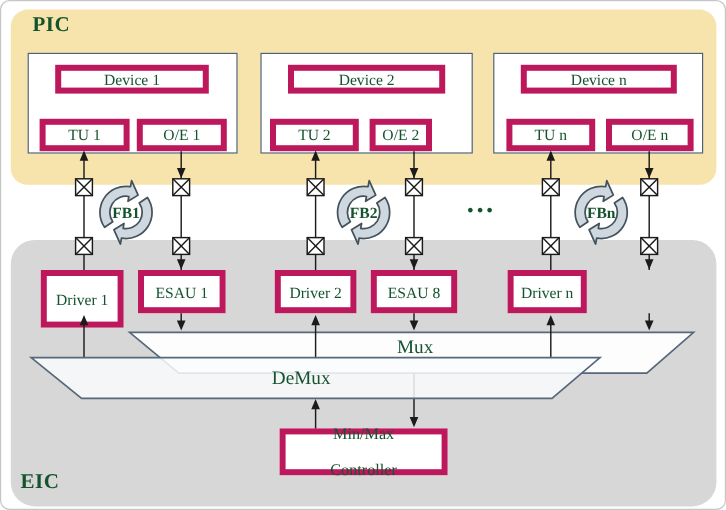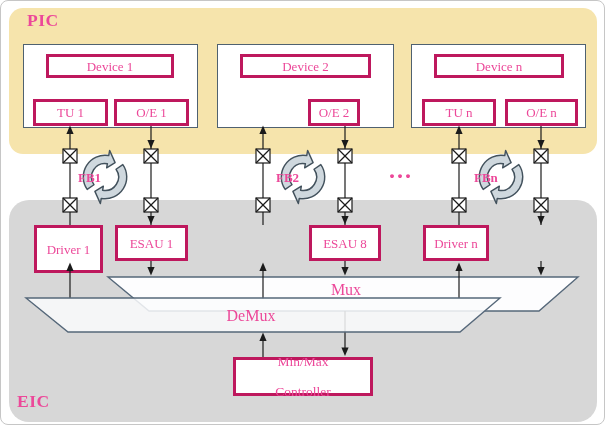--- a/index.html
+++ b/index.html
@@ -1,38 +1,38 @@
 <!DOCTYPE html>
 <html><head>
 <meta charset="utf-8">
 <style>
   html,body{margin:0;padding:0;background:#fff;}
   .canvas{
     position:relative;width:605px;height:425px;box-sizing:border-box;
     background:#fff;border:1px solid #c6c6c6;border-radius:8px;overflow:hidden;
-    font-family:"Liberation Serif","DejaVu Serif",serif;color:#ec4899;
+    font-family:"Liberation Serif","DejaVu Serif",serif;color:#14532d;
   }
   .region{position:absolute;}
   .pic-region{left:8px;top:7px;width:588px;height:146px;background:#f6e4ac;border-radius:14px;}
   .eic-region{left:8px;top:199px;width:588px;height:222px;background:#d7d7d7;border-radius:20px;}
   .region-label{position:absolute;font-weight:bold;font-size:17.5px;letter-spacing:.5px;z-index:4;}
   .pic-label{left:26px;top:9px;}
   .eic-label{left:16px;top:390px;}
   .box{
-    position:absolute;background:#fff;border:3px solid #be185d;box-sizing:border-box;
+    position:absolute;background:#fff;border:5px solid #be185d;box-sizing:border-box;
     display:flex;align-items:center;justify-content:center;
     font-size:13px;line-height:1;z-index:2;text-align:center;
   }
   .group-box{background:#fff;border:1px solid #4f6170;}
   .svg-overlay{position:absolute;left:0;top:0;z-index:3;pointer-events:none;}
   .float-label{position:absolute;z-index:4;font-size:16px;text-align:center;line-height:1;}
   .mux-label{left:320px;top:281px;width:50px;}
   .demux-label{left:218px;top:307px;width:64px;}
   .fb-icon{position:absolute;z-index:3;}
-  .fb-label{position:absolute;z-index:4;width:54px;text-align:left;font-weight:bold;font-size:13px;line-height:1;}
+  .fb-label{position:absolute;z-index:4;width:54px;text-align:center;font-weight:bold;font-size:13px;line-height:1;}
   .dots{position:absolute;left:383px;top:156px;width:34px;z-index:4;
         font-weight:bold;font-size:24px;line-height:26px;letter-spacing:2px;text-align:center;}
   .ctrl-box{flex-direction:column;gap:17px;font-size:13.5px;}
 </style>
 </head>
 <body>
 
 <div class="canvas">
 
   <div class="region pic-region"></div>
@@ -40,29 +40,31 @@
   <div class="region-label pic-label">PIC</div>
   <div class="region-label eic-label">EIC</div>
 
   <div class="box group-box" style="left:22px;top:43px;width:175px;height:84px"></div>
   <div class="box" style="left:45px;top:53px;width:128px;height:24px">Device 1</div>
   <div class="box" style="left:32px;top:98px;width:75px;height:27px">TU 1</div>
   <div class="box" style="left:113px;top:98px;width:75px;height:27px">O/E 1</div>
 
   <div class="box group-box" style="left:216px;top:43px;width:177px;height:84px"></div>
   <div class="box" style="left:239px;top:53px;width:131px;height:24px">Device 2</div>
+  <div class="box" style="left:224px;top:98px;width:74px;height:27px">TU 2</div>
   <div class="box" style="left:307px;top:98px;width:52px;height:27px">O/E 2</div>
 
   <div class="box group-box" style="left:410px;top:43px;width:175px;height:84px"></div>
   <div class="box" style="left:421px;top:98px;width:74px;height:27px">TU n</div>
   <div class="box" style="left:433px;top:53px;width:130px;height:24px">Device n</div>
   <div class="box" style="left:504px;top:98px;width:73px;height:27px">O/E n</div>
 
   <div class="box" style="left:33px;top:224px;width:69px;height:48px">Driver 1</div>
   <div class="box" style="left:114px;top:224px;width:73px;height:36px">ESAU 1</div>
+  <div class="box" style="left:228px;top:224px;width:68px;height:36px">Driver 2</div>
   <div class="box" style="left:308px;top:224px;width:72px;height:36px">ESAU 8</div>
   <div class="box" style="left:422px;top:224px;width:66px;height:36px">Driver n</div>
 
   <div class="box ctrl-box" style="left:232px;top:356px;width:140px;height:39px">
     <span>Min/Max</span>
     <span>Controller</span>
   </div>
 
   <svg class="svg-overlay" width="605" height="425" viewBox="0 0 605 425">
 

